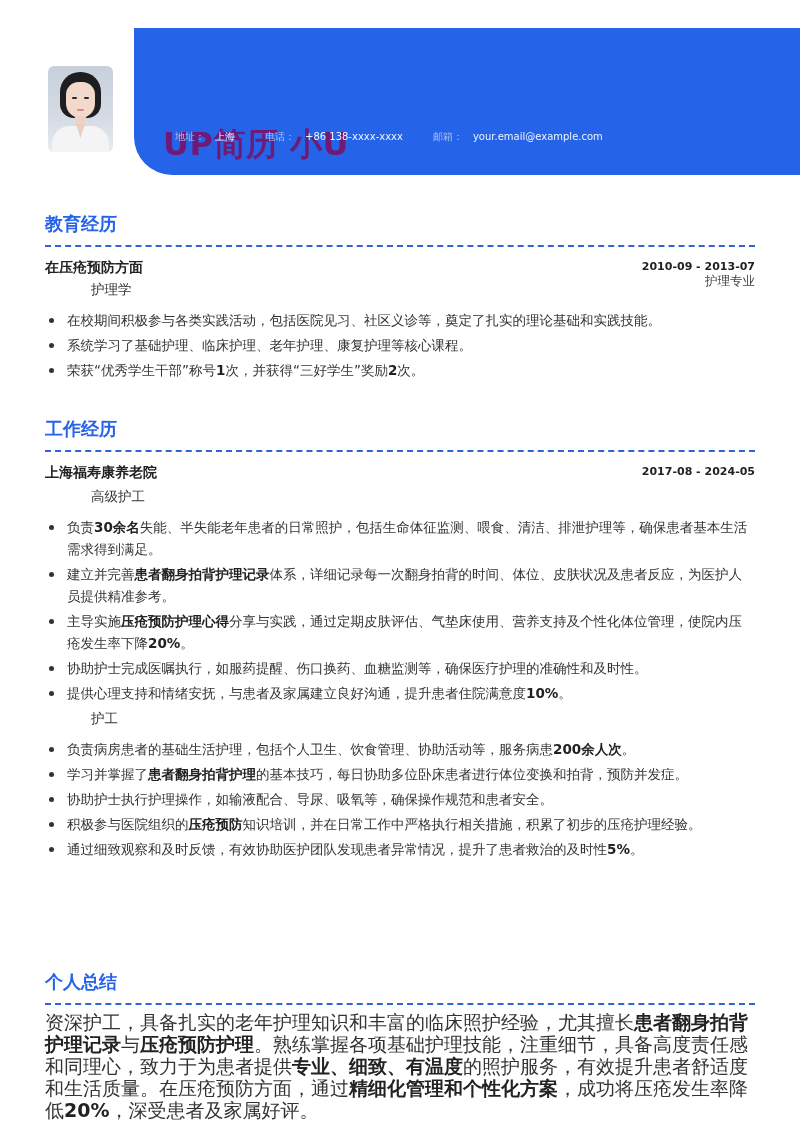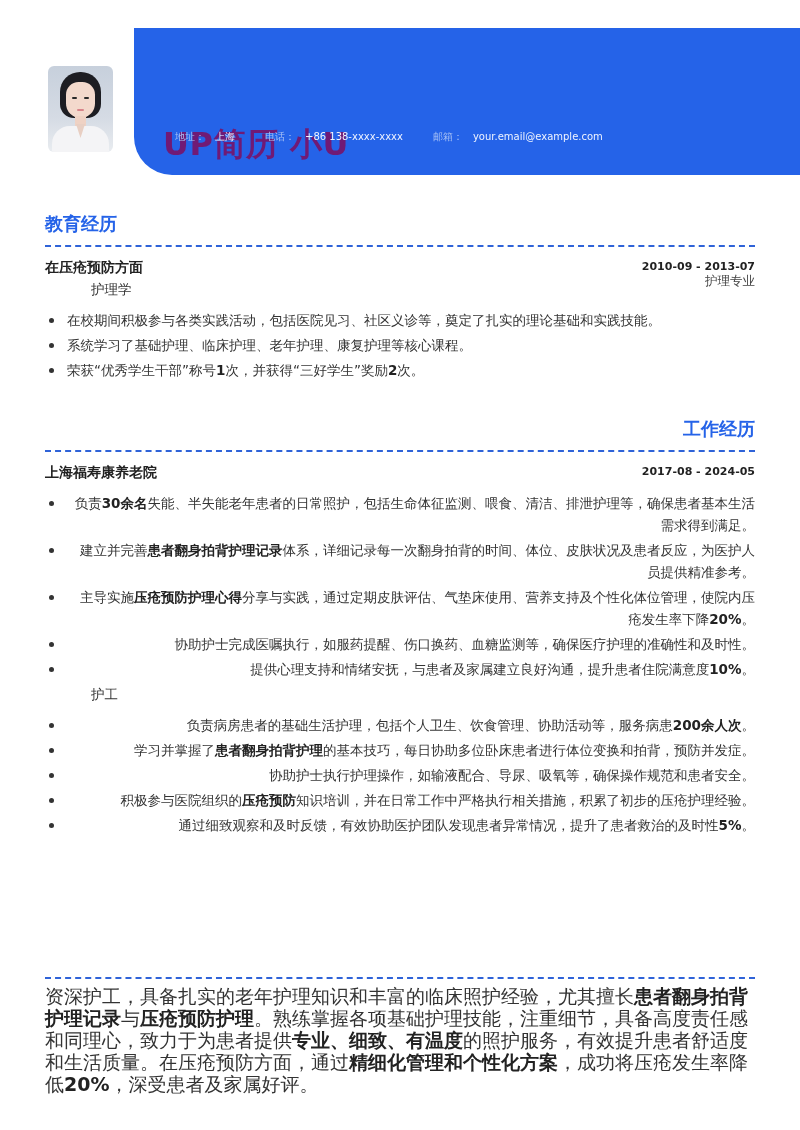--- a/index.html
+++ b/index.html
@@ -95,27 +95,30 @@
     <span class="role">护理学</span>
     <span class="major" style="margin-top:-8px;">护理专业</span>
   </div>
   <ul class="bullets">
       <li><span>在校期间积极参与各类实践活动，包括医院见习、社区义诊等，奠定了扎实的理论基础和实践技能。</span></li>
       <li><span>系统学习了基础护理、临床护理、老年护理、康复护理等核心课程。</span></li>
       <li><span>荣获“优秀学生干部”称号</span><b>1</b><span>次，并获得“三好学生”奖励</span><b>2</b><span>次。</span></li>
     </ul>
 </div>
 
-<div class="section" style="top:416px;text-align:right;">
+<div class="section" style="top:416px;">
   <div class="sec-title">工作经历</div>
   <div class="sec-rule"></div>
 
   <div class="entry-head">
     <span class="org">上海福寿康养老院</span>
     <span class="dates">2017-08 - 2024-05</span>
+  </div>
+  <div class="entry-sub">
+    <span class="role">高级护工</span>
   </div>
   <ul class="bullets">
       <li><span>负责</span><b>30余名</b><span>失能、半失能老年患者的日常照护，包括生命体征监测、喂食、清洁、排泄护理等，确保患者基本生活需求得到满足。</span></li>
       <li><span>建立并完善</span><b>患者翻身拍背护理记录</b><span>体系，详细记录每一次翻身拍背的时间、体位、皮肤状况及患者反应，为医护人员提供精准参考。</span></li>
       <li><span>主导实施</span><b>压疮预防护理心得</b><span>分享与实践，通过定期皮肤评估、气垫床使用、营养支持及个性化体位管理，使院内压疮发生率下降</span><b>20%</b><span>。</span></li>
       <li><span>协助护士完成医嘱执行，如服药提醒、伤口换药、血糖监测等，确保医疗护理的准确性和及时性。</span></li>
       <li><span>提供心理支持和情绪安抚，与患者及家属建立良好沟通，提升患者住院满意度</span><b>10%</b><span>。</span></li>
     </ul>
 
   <div class="entry-sub">
@@ -124,15 +127,16 @@
   <ul class="bullets">
       <li><span>负责病房患者的基础生活护理，包括个人卫生、饮食管理、协助活动等，服务病患</span><b>200余人次</b><span>。</span></li>
       <li><span>学习并掌握了</span><b>患者翻身拍背护理</b><span>的基本技巧，每日协助多位卧床患者进行体位变换和拍背，预防并发症。</span></li>
       <li><span>协助护士执行护理操作，如输液配合、导尿、吸氧等，确保操作规范和患者安全。</span></li>
       <li><span>积极参与医院组织的</span><b>压疮预防</b><span>知识培训，并在日常工作中严格执行相关措施，积累了初步的压疮护理经验。</span></li>
       <li><span>通过细致观察和及时反馈，有效协助医护团队发现患者异常情况，提升了患者救治的及时性</span><b>5%</b><span>。</span></li>
     </ul>
 </div>
 
 <div class="section" style="top:969px;">
+  <div class="sec-title">个人总结</div>
   <div class="sec-rule"></div>
   <p class="summary"><span>资深护工，具备扎实的老年护理知识和丰富的临床照护经验，尤其擅长</span><b>患者翻身拍背护理记录</b><span>与</span><b>压疮预防护理</b><span>。熟练掌握各项基础护理技能，注重细节，具备高度责任感和同理心，致力于为患者提供</span><b>专业、细致、有温度</b><span>的照护服务，有效提升患者舒适度和生活质量。在压疮预防方面，通过</span><b>精细化管理和个性化方案</b><span>，成功将压疮发生率降低</span><b>20%</b><span>，深受患者及家属好评。</span></p>
 </div>
 
 </body></html>

